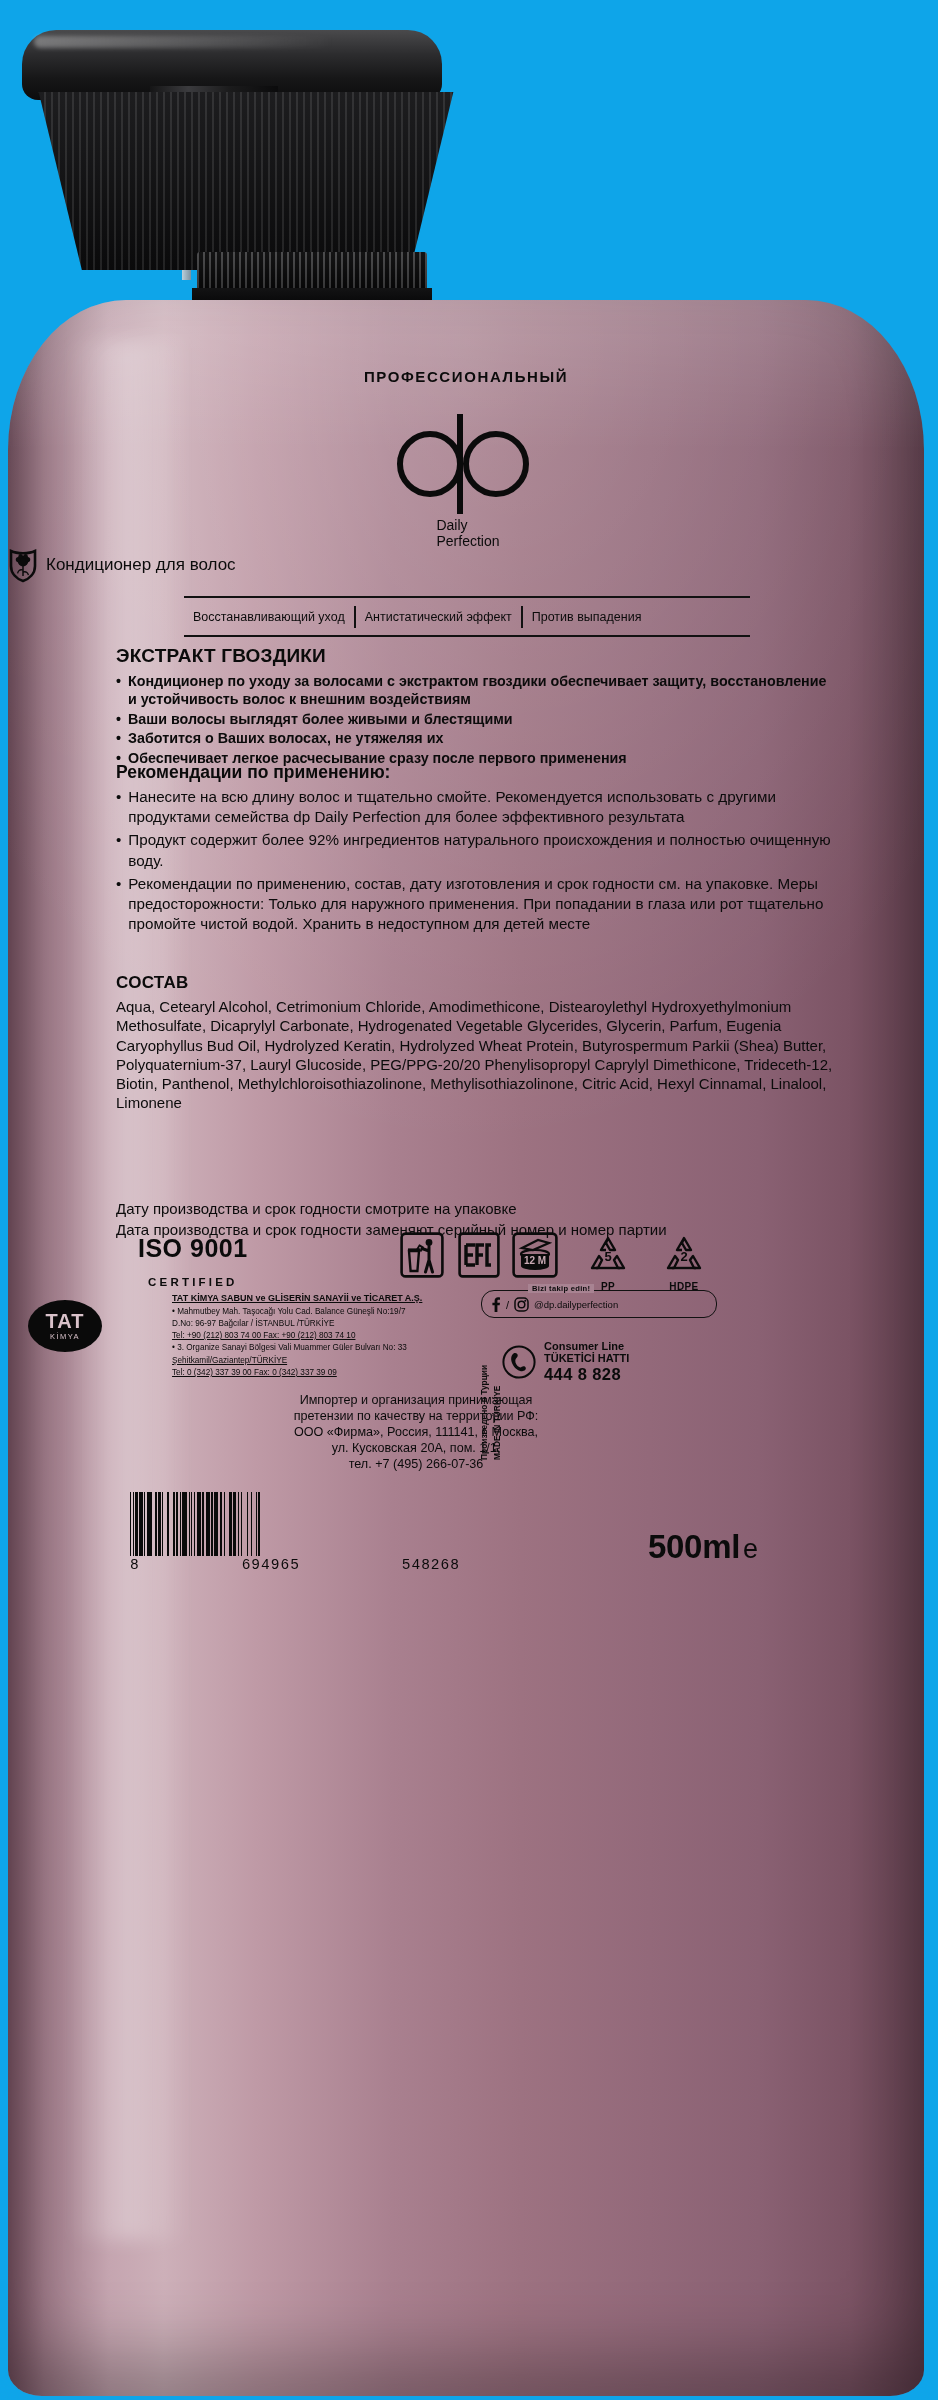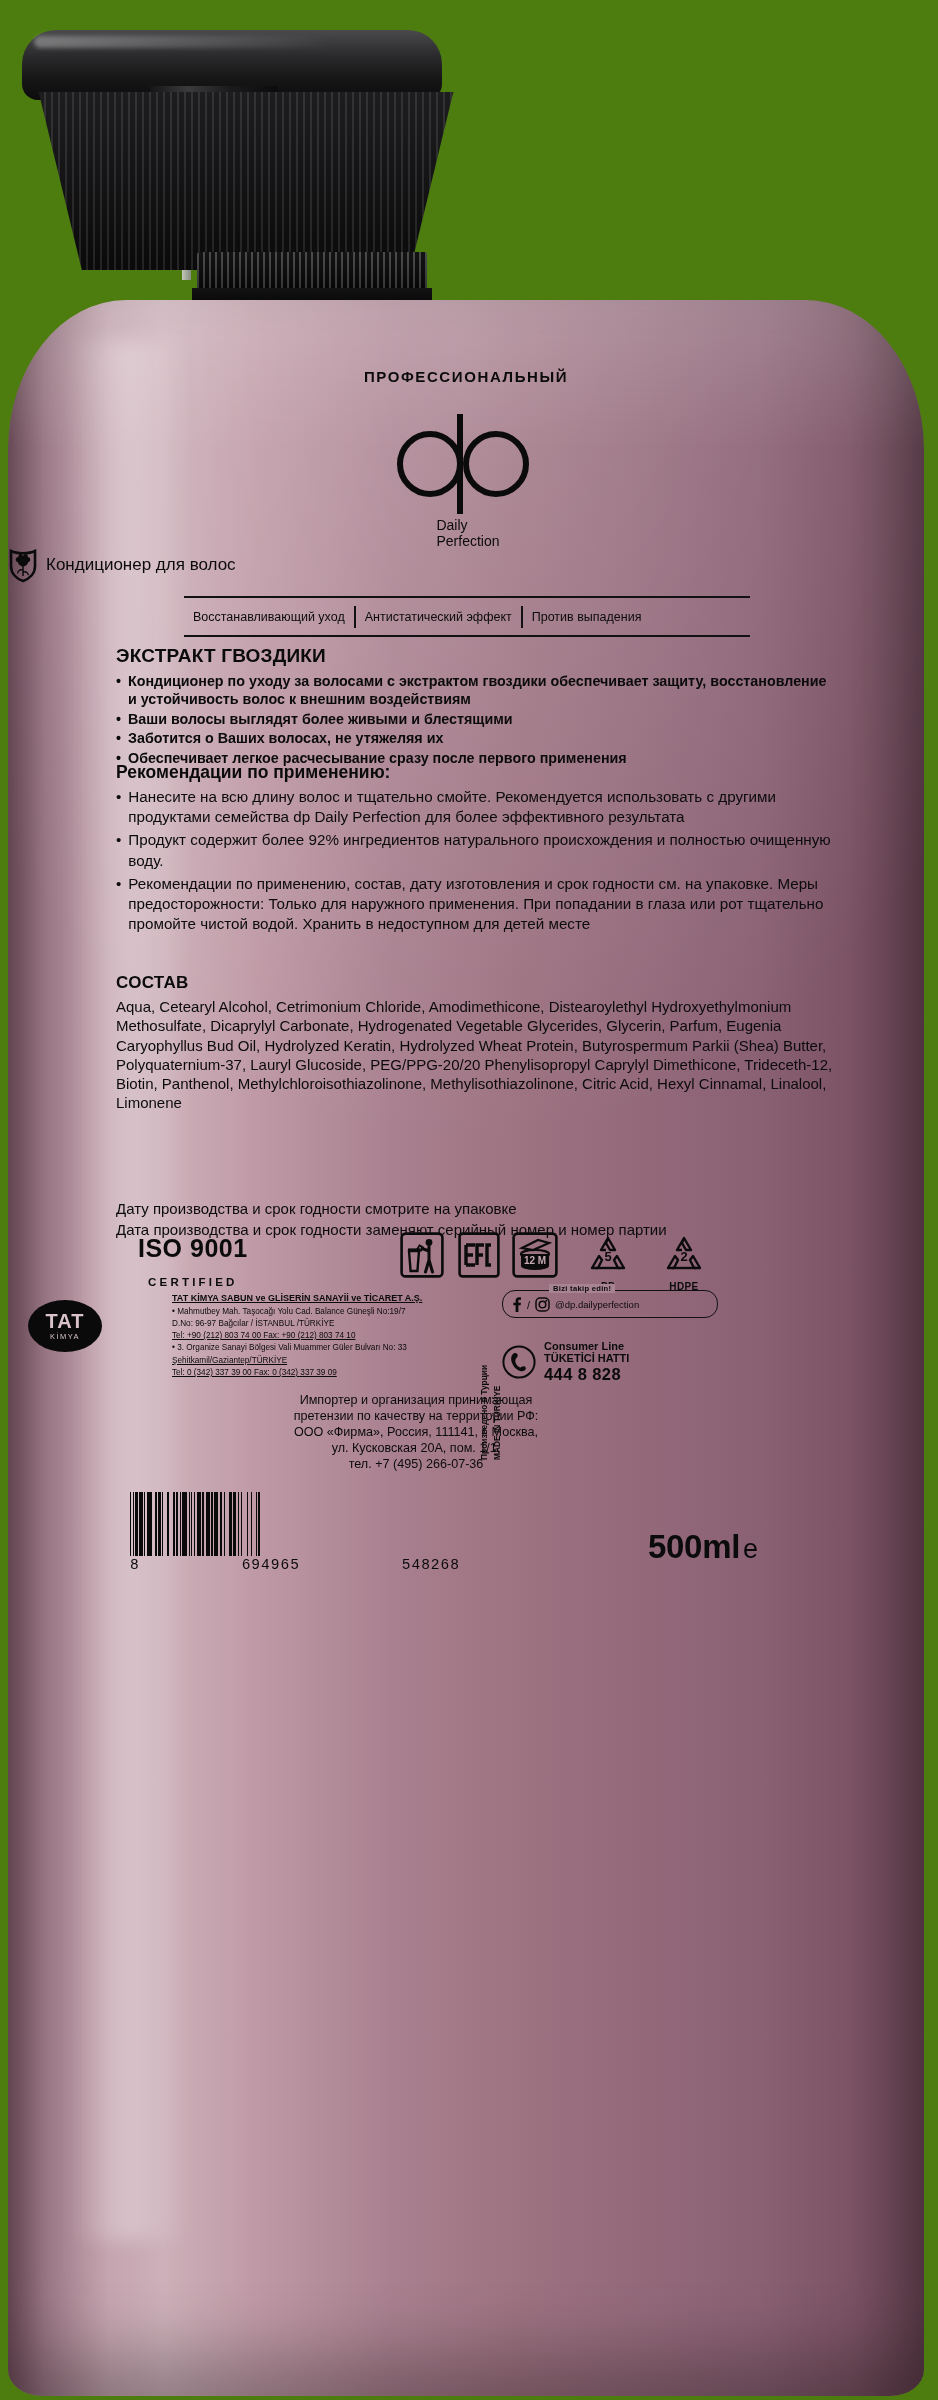--- a/index.html
+++ b/index.html
@@ -1,20 +1,20 @@
 <!DOCTYPE html>
 <html lang="ru"><head>
 <meta charset="utf-8">
 <title>Daily Perfection Conditioner — Back Label</title>
 <style>
   html,body{margin:0;padding:0;background:#000;}
   body{width:938px;height:2400px;overflow:hidden;
        font-family:"Liberation Sans","DejaVu Sans",sans-serif;}
 
-  #stage{position:relative;width:938px;height:2400px;background:#4d7c0f;overflow:hidden;}
+  #stage{position:relative;width:938px;height:2400px;background:#0ea5e9;overflow:hidden;}
 
   
   .pump-head{position:absolute;left:22px;top:30px;width:420px;height:70px;
     background:linear-gradient(180deg,#4a4a4c 0%,#2c2c2e 35%,#161617 70%,#0c0c0d 100%);
     border-radius:34px 34px 16px 16px;}
   .pump-head:after{content:"";position:absolute;left:12px;top:6px;width:300px;height:12px;
     background:linear-gradient(90deg,rgba(255,255,255,.32),rgba(255,255,255,0));
     border-radius:8px;filter:blur(2px);}
   .pump-neck{position:absolute;left:150px;top:86px;width:128px;height:66px;
     background:linear-gradient(90deg,#151516,#3b3b3e 30%,#1b1b1c 62%,#0b0b0c);}
@@ -109,21 +109,21 @@
     background:#0a0a0a;border-radius:50%;color:#d9c2ca;text-align:center;
     display:flex;flex-direction:column;justify-content:center;line-height:1;}
   .tat-oval .t1{font-size:20px;font-weight:800;letter-spacing:1px;}
   .tat-oval .t2{font-size:7.5px;letter-spacing:1.4px;margin-top:2px;}
 
   .tat-info{position:absolute;left:164px;top:992px;width:300px;font-size:8.2px;
     line-height:1.5;}
   .tat-info .co{font-weight:800;font-size:9px;text-decoration:underline;}
   .tat-info .ul{text-decoration:underline;}
 
-  .social{position:absolute;left:494px;top:990px;width:216px;text-align:center;}
+  .social{position:absolute;left:473px;top:990px;width:236px;text-align:center;}
   .social-pill{position:relative;border:1.6px solid #111;border-radius:13px;
     padding:6px 8px 5px;display:flex;align-items:center;gap:5px;}
   .social-cap{position:absolute;top:-7px;left:46px;background:#a88392;
     font-size:7.6px;font-weight:800;letter-spacing:.3px;padding:0 4px;}
   .social-handle{font-size:9.5px;}
   .consumer{position:absolute;left:494px;top:1040px;display:flex;align-items:center;gap:8px;}
   .cons-txt .c1{font-size:11px;font-weight:800;line-height:1.12;}
   .cons-txt .c2{font-size:11px;font-weight:700;line-height:1.12;}
   .cons-txt .c3{font-size:16.5px;font-weight:800;line-height:1.15;letter-spacing:.4px;}
 

